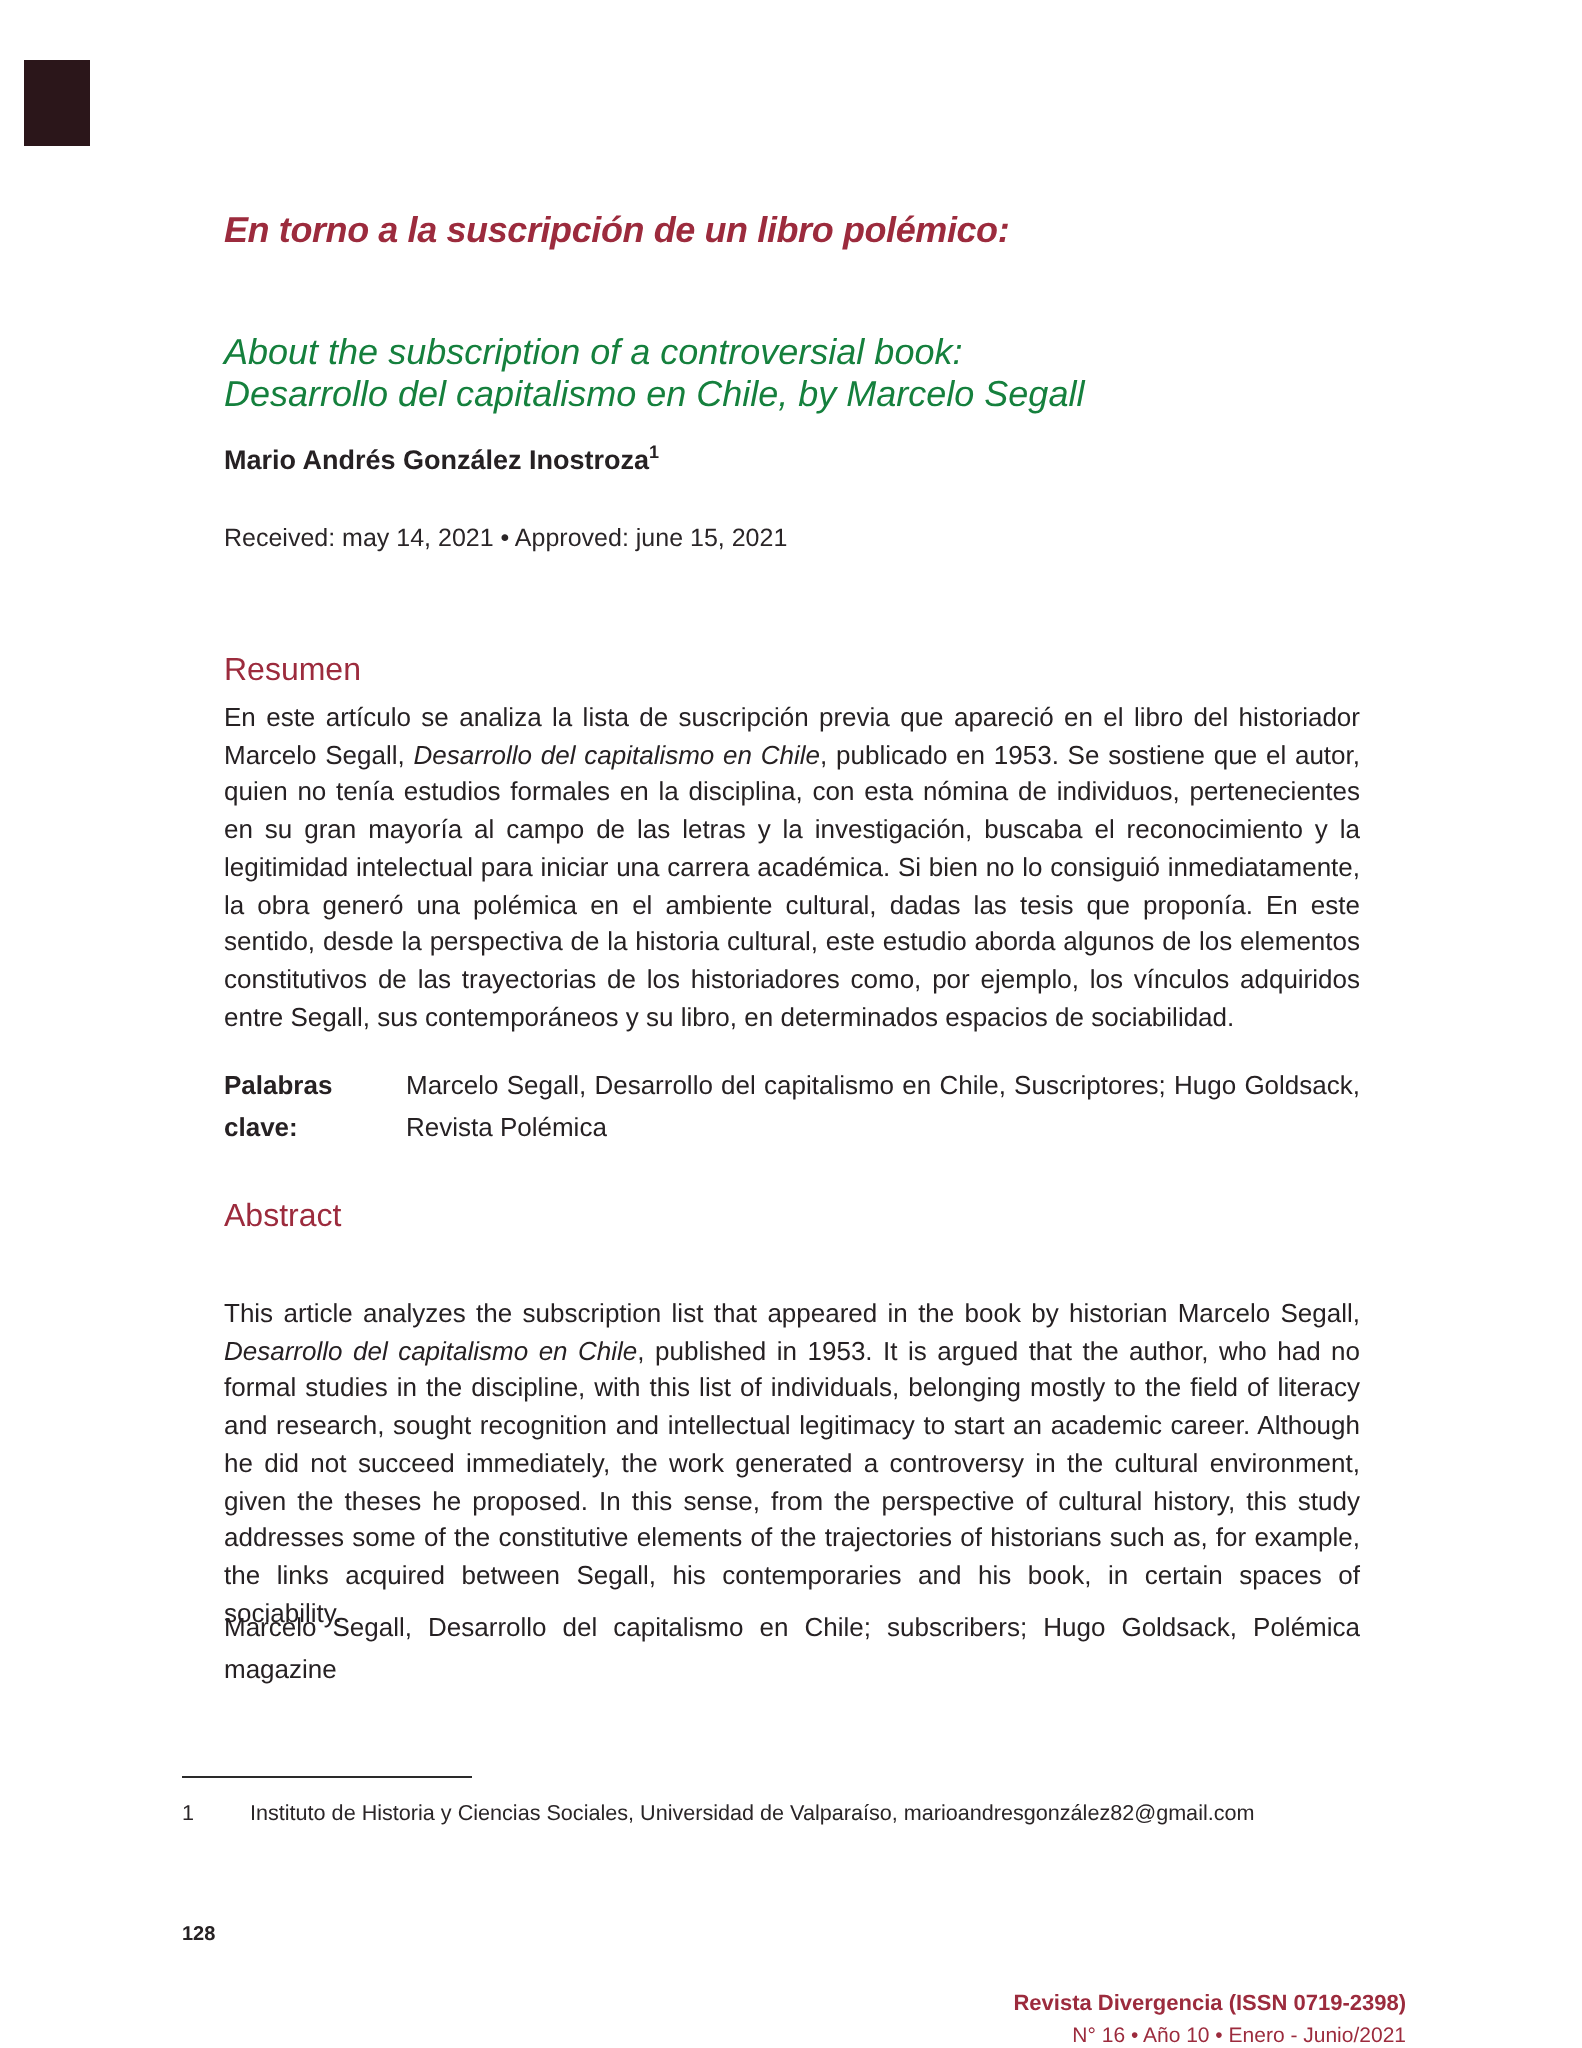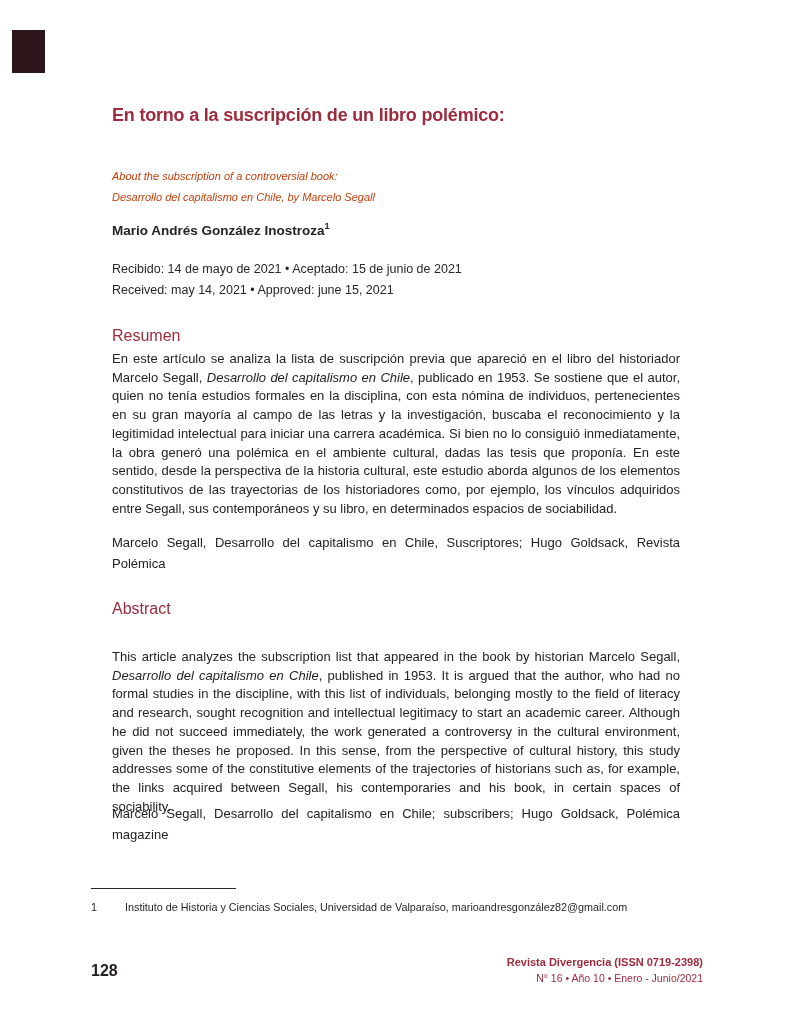--- a/index.html
+++ b/index.html
@@ -8,22 +8,22 @@
     width:791px; height:1024px; position:relative; overflow:hidden;
     font-family:"Liberation Sans", sans-serif;
     color:#262123;
   }
   .corner-square {
     position:absolute; left:12px; top:30px; width:33px; height:43px;
     background:#2b161a;
   }
   .content-block { position:absolute; left:112px; width:568px; }
 
-  .title { top:104px; font-weight:700; font-size:18px; line-height:23px; color:#9c2b3d; letter-spacing:-0.2px; }
-  .subtitle { top:166px; font-style:italic; font-size:11px; line-height:21px; color:#c2410c; }
+  .title { top:104px; font-weight:700; font-size:18px; line-height:23px; color:#9c2b3d; letter-spacing:-0.2px;font-style:italic; }
+  .subtitle { top:166px; font-style:italic; font-size:18px; line-height:21px; color:#15803d; }
   .author-line { top:221px; font-weight:700; font-size:13.5px; color:#262123; }
   .author-line sup { font-size:9px; }
   .dates { top:259px; font-size:12.5px; line-height:21px; color:#2a2527; }
 
   .section-heading { font-weight:400; font-size:16px; color:#9c2b3d; }
   .heading-resumen { top:327px; }
   .heading-abstract { top:600px; }
 
   .para { font-size:13px; line-height:18.7px; text-align:justify; color:#262123; }
   .para .it { font-style:italic; }
@@ -33,23 +33,23 @@
   .kw-row { display:flex; font-size:13px; line-height:21px; color:#262123; }
   .kw-row-palabras { top:532px; }
   .kw-row-keywords { top:803px; }
   .kw-label { width:91px; flex:none; font-weight:700; }
   .kw-text { flex:1; text-align:justify; }
 
   .footnote-rule { position:absolute; left:91px; top:888px; width:145px; height:0; border-top:1.3px solid #2a2a2a; }
   .footnote { position:absolute; left:91px; top:900px; width:620px; display:flex; font-size:10.8px; line-height:15px; color:#2a2527; }
   .fn-num { width:34px; flex:none; }
 
-  .footer-page { position:absolute; left:91px; top:962px; font-weight:700; font-size:16px; color:#262123; }
+  .footer-page { position:absolute; left:91px; top:962px; font-weight:700; font-size:10px; color:#262123; }
   .footer-journal { position:absolute; right:88px; top:954px; text-align:right; }
-  .footer-journal .fj-line1 { font-weight:700; font-size:11px; line-height:16px; color:#9c2b3d; }
+  .footer-journal .fj-line1 { font-weight:700; font-size:11px; line-height:16px; color:#9c2b3d;margin-top:40px; }
   .footer-journal .fj-line2 { font-size:10.5px; line-height:16px; color:#9c2b3d; }
 </style>
 </head>
 <body>
 
 <div class="corner-square"></div>
 
 <div class="content-block title">
   <div>En torno a la suscripción de un libro polémico:</div>
 </div>
@@ -57,29 +57,29 @@
 <div class="content-block subtitle">
   <div>About the subscription of a controversial book:</div>
   <div>Desarrollo del capitalismo en Chile, by Marcelo Segall</div>
 </div>
 
 <div class="content-block author-line">
   <span>Mario Andrés González Inostroza</span><sup>1</sup>
 </div>
 
 <div class="content-block dates">
-  <div>Recibido: 14 de mayo de 2021 • Aceptado: 15 de junio de 2021</div>
   <div>Received: may 14, 2021 • Approved: june 15, 2021</div>
 </div>
 
 <div class="content-block section-heading heading-resumen">Resumen</div>
 
 <div class="content-block para para-resumen"><span>En este artículo se analiza la lista de suscripción previa que apareció en el libro del historiador Marcelo Segall, </span><span class="it">Desarrollo del capitalismo en Chile</span><span>, publicado en 1953. Se sostiene que el autor, quien no tenía estudios formales en la disciplina, con esta nómina de individuos, pertenecientes en su gran mayoría al campo de las letras y la investigación, buscaba el reconocimiento y la legitimidad intelectual para iniciar una carrera académica. Si bien no lo consiguió inmediatamente, la obra generó una polémica en el ambiente cultural, dadas las tesis que proponía. En este sentido, desde la perspectiva de la historia cultural, este estudio aborda algunos de los elementos constitutivos de las trayectorias de los historiadores como, por ejemplo, los vínculos adquiridos entre Segall, sus contemporáneos y su libro, en determinados espacios de sociabilidad.</span></div>
 
 <div class="content-block kw-row kw-row-palabras">
+  <div class="kw-label">Palabras clave:</div>
   <div class="kw-text">Marcelo Segall, Desarrollo del capitalismo en Chile, Suscriptores; Hugo Goldsack, Revista Polémica</div>
 </div>
 
 <div class="content-block section-heading heading-abstract">Abstract</div>
 
 <div class="content-block para para-abstract"><span>This article analyzes the subscription list that appeared in the book by historian Marcelo Segall, </span><span class="it">Desarrollo del capitalismo en Chile</span><span>, published in 1953. It is argued that the author, who had no formal studies in the discipline, with this list of individuals, belonging mostly to the field of literacy and research, sought recognition and intellectual legitimacy to start an academic career. Although he did not succeed immediately, the work generated a controversy in the cultural environment, given the theses he proposed. In this sense, from the perspective of cultural history, this study addresses some of the constitutive elements of the trajectories of historians such as, for example, the links acquired between Segall, his contemporaries and his book, in certain spaces of sociability.</span></div>
 
 <div class="content-block kw-row kw-row-keywords">
   <div class="kw-text">Marcelo Segall, Desarrollo del capitalismo en Chile; subscribers; Hugo Goldsack, Polémica magazine</div>
 </div>

